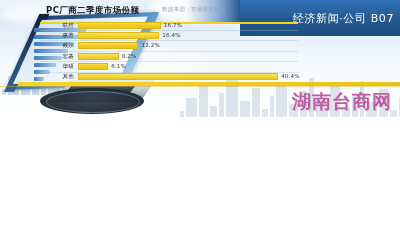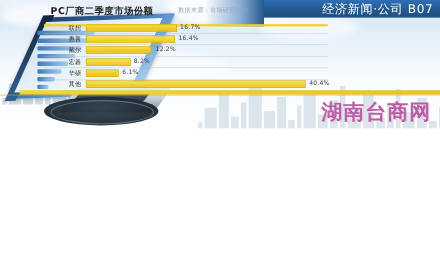--- a/index.html
+++ b/index.html
@@ -18,21 +18,21 @@
   .cloud{
     position:absolute;border-radius:50%;background:#ffffff;filter:blur(3px);opacity:.85;
   }
   .c1{left:150px;top:-10px;width:120px;height:34px;}
   .c2{left:236px;top:14px;width:90px;height:22px;opacity:.6;}
   .c3{left:60px;top:48px;width:150px;height:26px;opacity:.5;}
   .c4{left:0px;top:4px;width:70px;height:20px;opacity:.7;}
 
   
   .header-bar{
-    position:absolute;right:0;top:0;width:160px;height:16px;
+    position:absolute;right:0;top:0;width:160px;height:36px;
     background:linear-gradient(180deg,#2f6fb5 0%,#24598f 55%,#1d4e80 100%);
     display:flex;align-items:center;justify-content:flex-end;
     padding-right:6px;box-sizing:border-box;
   }
   .header-text{
     color:#ffffff;font-size:11px;letter-spacing:.6px;white-space:nowrap;
     font-family:"DejaVu Sans","Liberation Sans",sans-serif;
   }
   .header-fade{
     position:absolute;right:160px;top:0;width:54px;height:24px;

